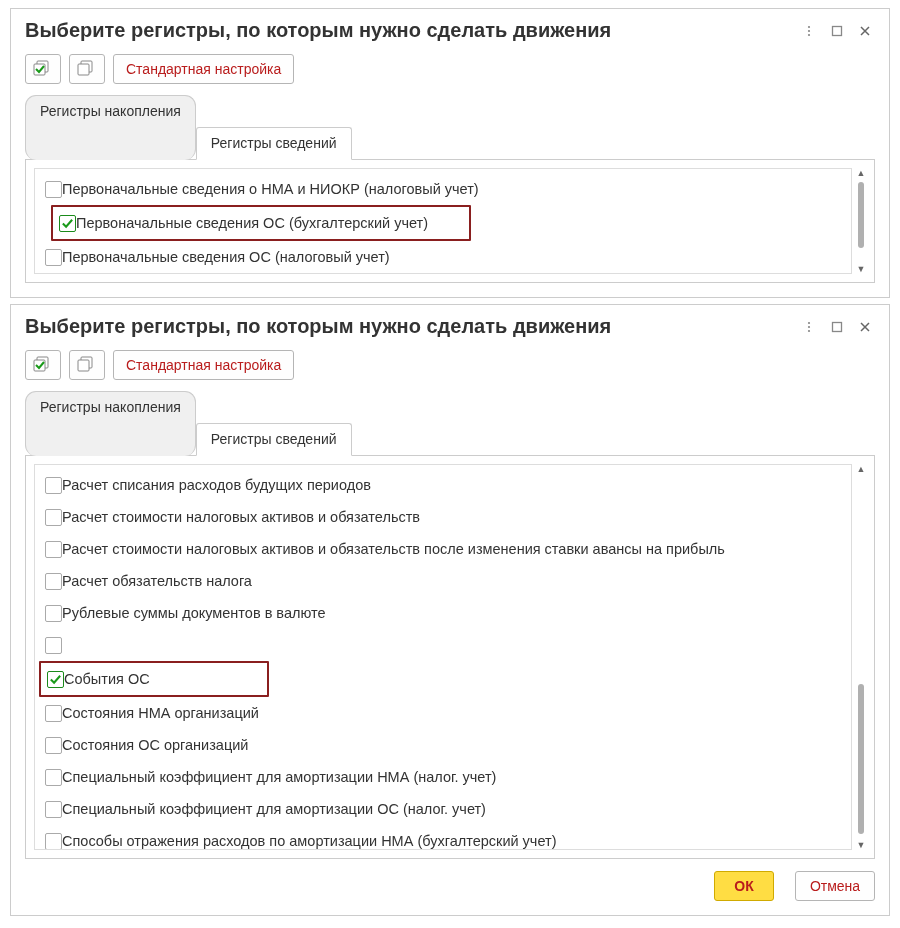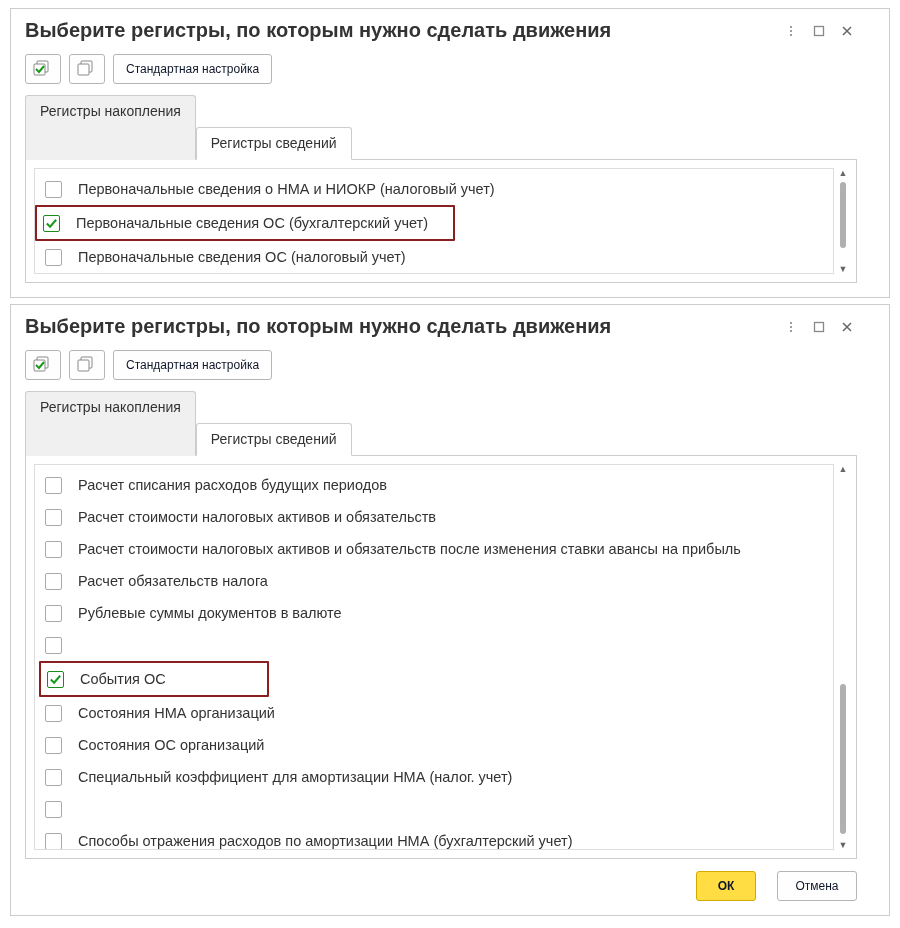--- a/index.html
+++ b/index.html
@@ -10,21 +10,21 @@
     color: #333;
     background: #fff;
   }
   .stack {
     width: 880px;
     margin: 8px auto;
   }
   .window {
     border: 1px solid #ccc;
     background: #fff;
-    padding: 10px 32px 14px 14px;
+    padding: 10px 14px 14px 14px;
     box-sizing: border-box;
     margin-bottom: 6px;
     display: flex;
     flex-direction: column;
   }
   .titlebar {
     display: flex;
     align-items: center;
     gap: 8px;
     padding: 0 0 6px 0;
@@ -50,26 +50,26 @@
     align-items: center;
     gap: 8px;
     padding: 6px 0 10px 0;
   }
   .btn {
     display: inline-flex;
     align-items: center;
     justify-content: center;
     border: 1px solid #b5b5b5;
     background: #fefefe;
-    color: #0f172a;
+    color: #b91c1c;
     padding: 0 12px;
     height: 30px;
     border-radius: 3px;
     cursor: pointer;
-    font-size: 12px;
+    font-size: 14px;
     box-sizing: border-box;
   }
   .btn.iconbtn {
     width: 36px;
     padding: 0;
   }
   .tabbar {
     display: flex;
     border-bottom: 1px solid #ccc;
     margin-bottom: -1px;
@@ -84,20 +84,21 @@
     font-size: 14px;
     color: #333;
     position: relative;
     top: 1px;
     border-top-left-radius: 3px;
     border-top-right-radius: 3px;
   }
   .tab.inactive {
     background: #f0f0f0;
     border-color: #ccc;
+    border-radius: 11px;
   }
   .tab.active {
     background: #fff;
     border-color: #ccc;
     border-bottom: 1px solid #fff;
     margin-top: 32px;
   }
   .listpanel {
     border: 1px solid #ccc;
     padding: 8px;
@@ -126,21 +127,21 @@
   }
   .scrollcol .thumb {
     width: 6px;
     background: #b0b0b0;
     border-radius: 3px;
     position: absolute;
   }
   .row {
     display: flex;
     align-items: center;
-    gap: 16px;
+    gap: 0;
     height: 32px;
     padding: 0 10px;
     font-size: 14.5px;
     color: #333;
   }
   .row .cb {
     width: 17px;
     height: 17px;
     border: 1px solid #aaa;
     border-radius: 2px;
@@ -236,21 +237,21 @@
       <div class="tab inactive">Регистры накопления</div>
       <div class="tab active">Регистры сведений</div>
     </div>
 
     <div class="listpanel" style="flex:1;">
       <div class="listbox" id="list1">
           <div class="row">
             <span class="cb"></span>
             <span>Первоначальные сведения о НМА и НИОКР (налоговый учет)</span>
           </div>
-          <div><div class="highlight" style="display: inline-block; margin-left: 0; width: 420px;"><div class="row" style="padding-left: 6px;">
+          <div><div class="highlight" style="display: inline-block; margin-left: 16px; width: 420px;"><div class="row" style="padding-left: 6px;">
                 <span class="cb checked">
                   <svg viewBox="0 0 14 14">
                     <path d="M2 7 L5.5 10.5 L12 3" fill="none" stroke="#1a9a1a" stroke-width="2.2"></path>
                   </svg>
                 </span>
                 <span>Первоначальные сведения ОС (бухгалтерский учет)</span>
               </div></div></div>
           <div class="row">
             <span class="cb"></span>
             <span>Первоначальные сведения ОС (налоговый учет)</span>
@@ -353,20 +354,21 @@
           <div class="row">
             <span class="cb"></span>
             <span>Состояния ОС организаций</span>
           </div>
           <div class="row">
             <span class="cb"></span>
             <span>Специальный коэффициент для амортизации НМА (налог. учет)</span>
           </div>
           <div class="row">
             <span class="cb"></span>
+            <span>Специальный коэффициент для амортизации ОС (налог. учет)</span>
           </div>
           <div class="row">
             <span class="cb"></span>
             <span>Способы отражения расходов по амортизации НМА (бухгалтерский учет)</span>
           </div>
         </div>
       <div class="scrollcol">
         <span class="arrow">▲</span>
         <div class="thumb" style="top:220px; height:150px;"></div>
         <span class="arrow" style="position:absolute; bottom:0;">▼</span>

